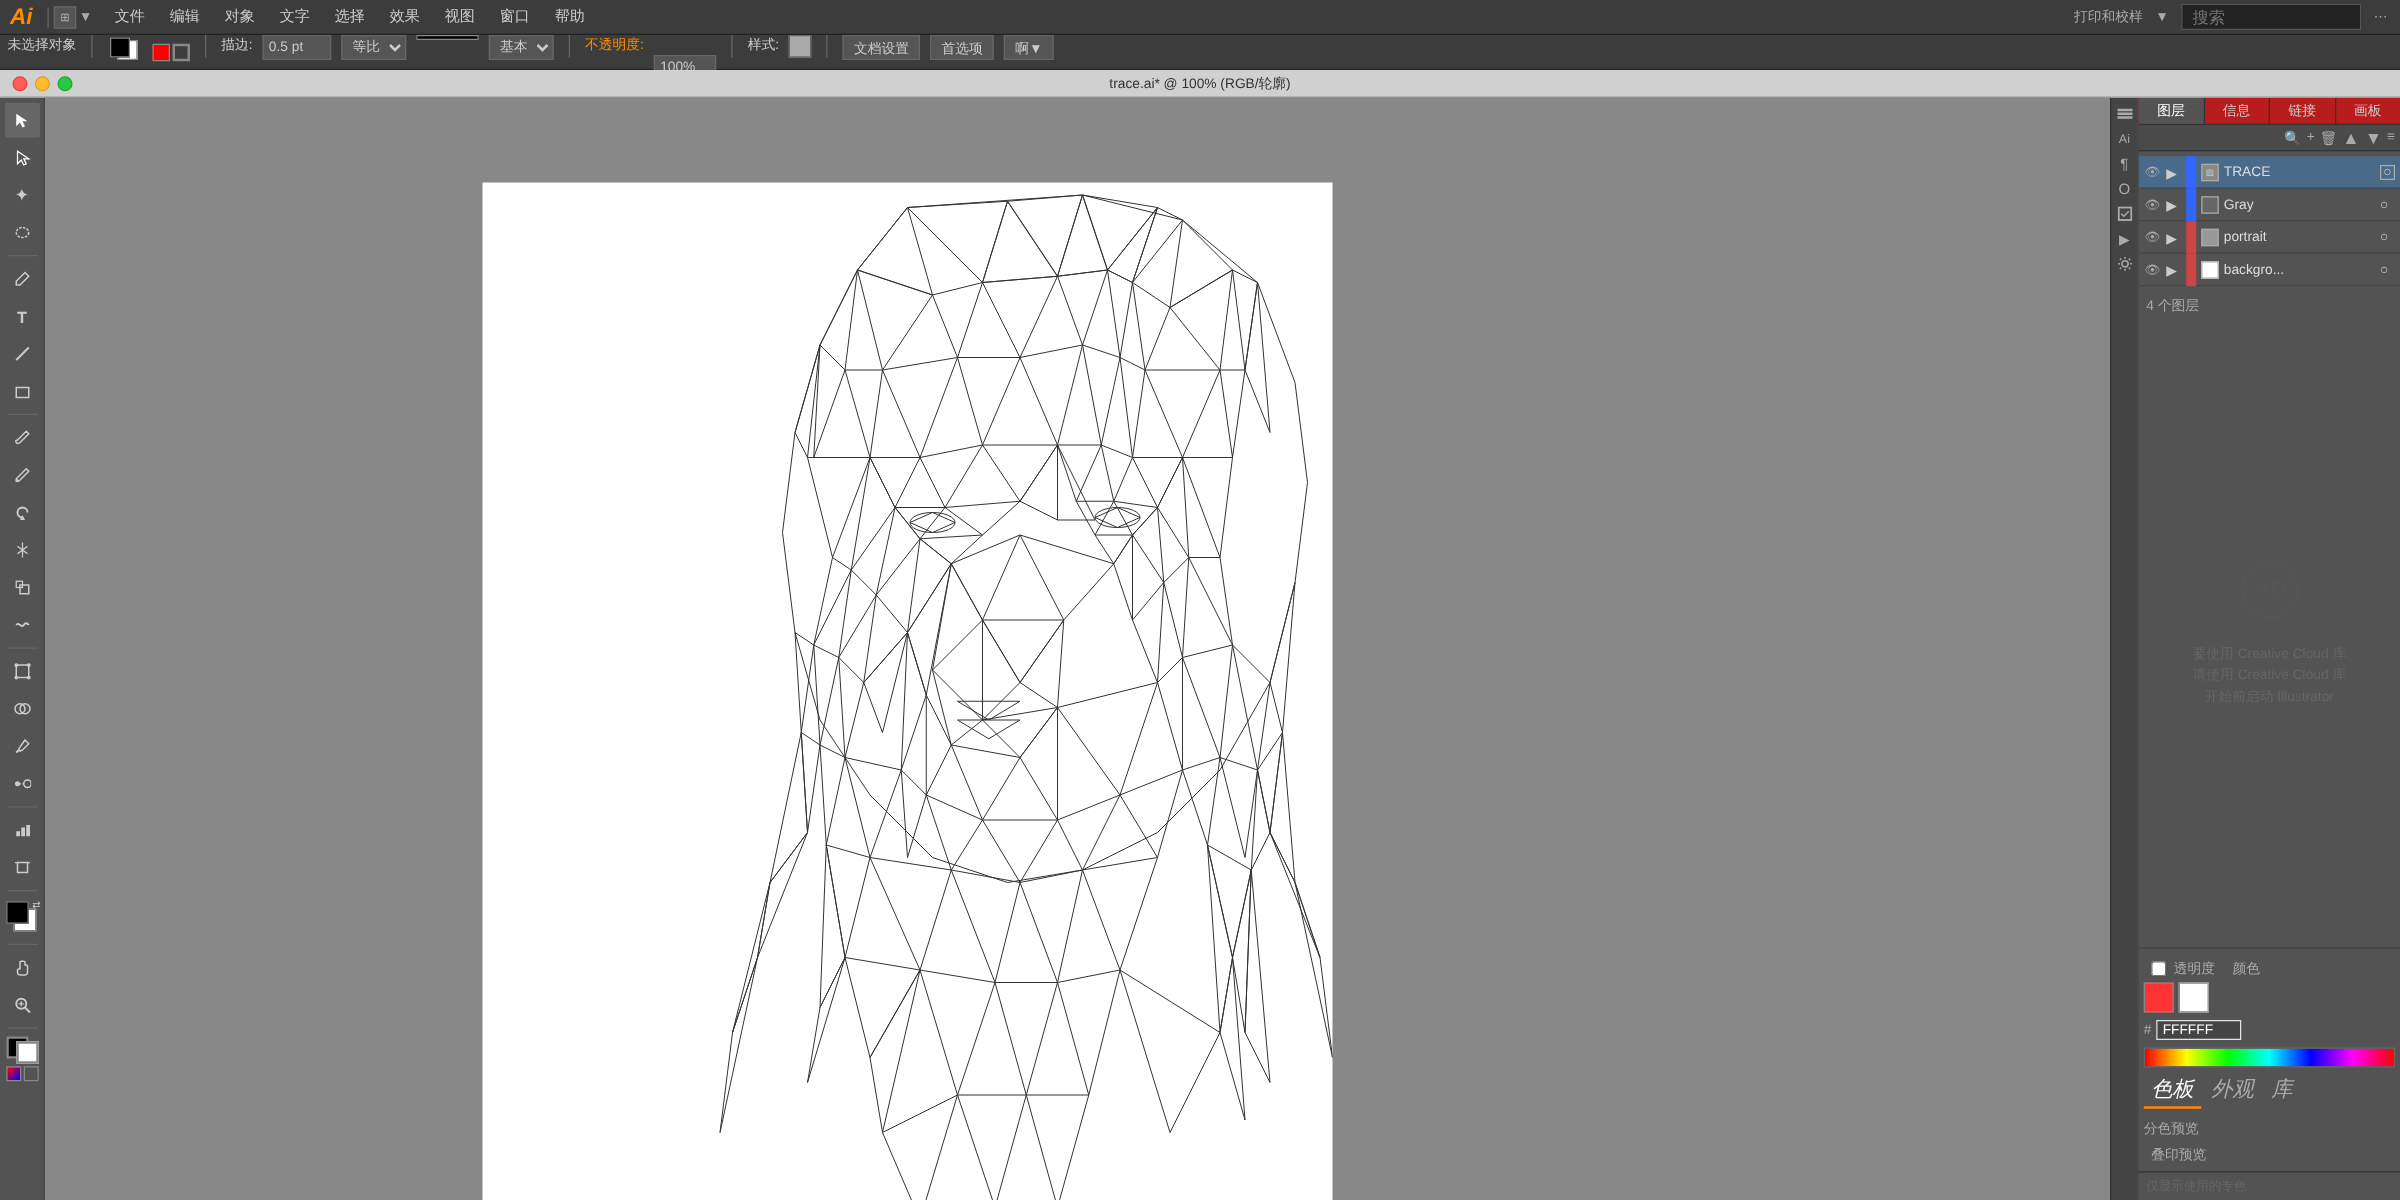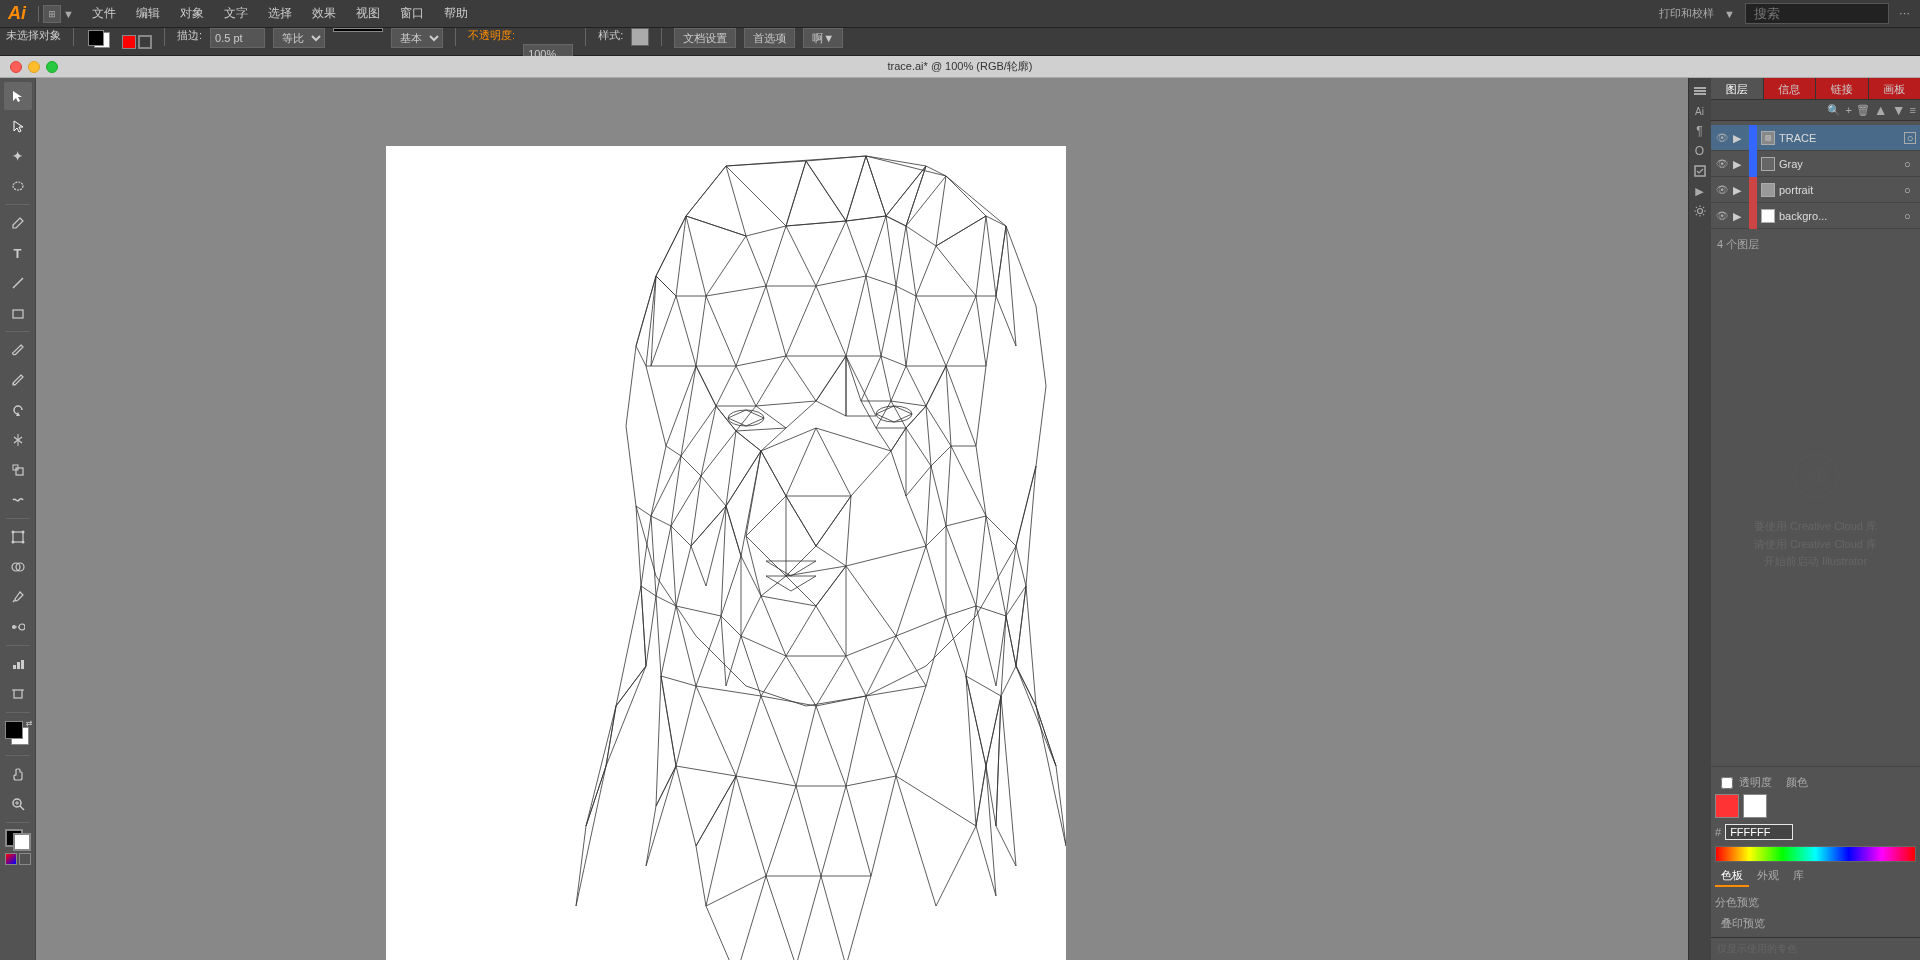--- a/index.html
+++ b/index.html
@@ -96,21 +96,21 @@
     .layer-vis-icon { width: 14px; height: 14px; display: flex; align-items: center; justify-content: center; font-size: 10px; color: #aaa; }
     .layer-name { font-size: 11px; color: #ddd; flex: 1; }
 
     .layers-count { padding: 4px 6px; font-size: 11px; color: #aaa; }
 
     
     #color-section {
       margin-top: auto; border-top: 1px solid #444; padding: 4px;
     }
     .color-tabs { display: flex; gap: 2px; margin-bottom: 4px; }
-    .color-tab { font-size: 11px; color: #aaa; padding: 2px 6px; cursor: pointer; border-bottom: 2px solid transparent; }
+    .color-tab { font-size: 17px; color: #aaa; padding: 2px 6px; cursor: pointer; border-bottom: 2px solid transparent; font-style: italic; }
     .color-tab.active { color: #fff; border-bottom-color: #ff8c00; }
 
     .color-swatches { display: flex; gap: 4px; margin-bottom: 6px; }
     .swatch-box { width: 24px; height: 24px; border: 1px solid #888; }
 
     .hex-row { display: flex; align-items: center; gap: 4px; margin-bottom: 6px; }
     .hex-hash { font-size: 11px; color: #aaa; }
     .hex-input { background: #444; border: 1px solid #e5e5e5; color: #fff; font-size: 11px; padding: 1px 4px; width: 68px; }
 
     .color-gradient {

